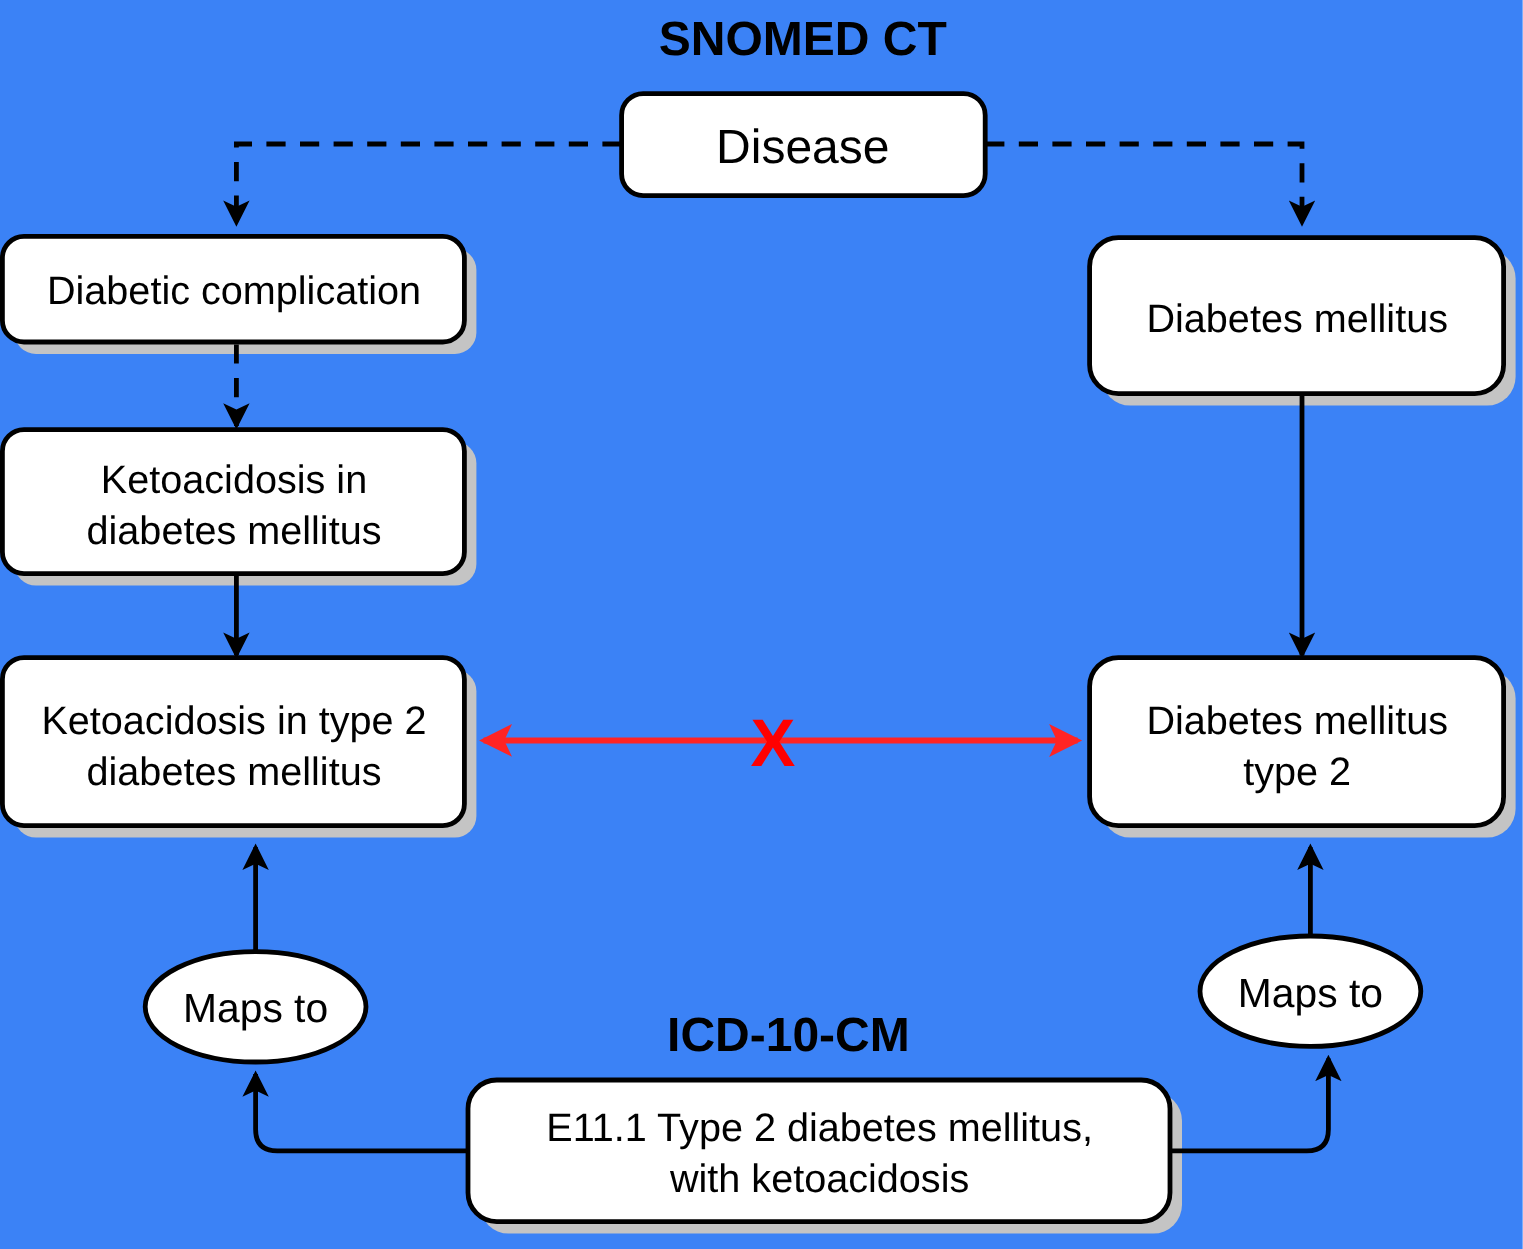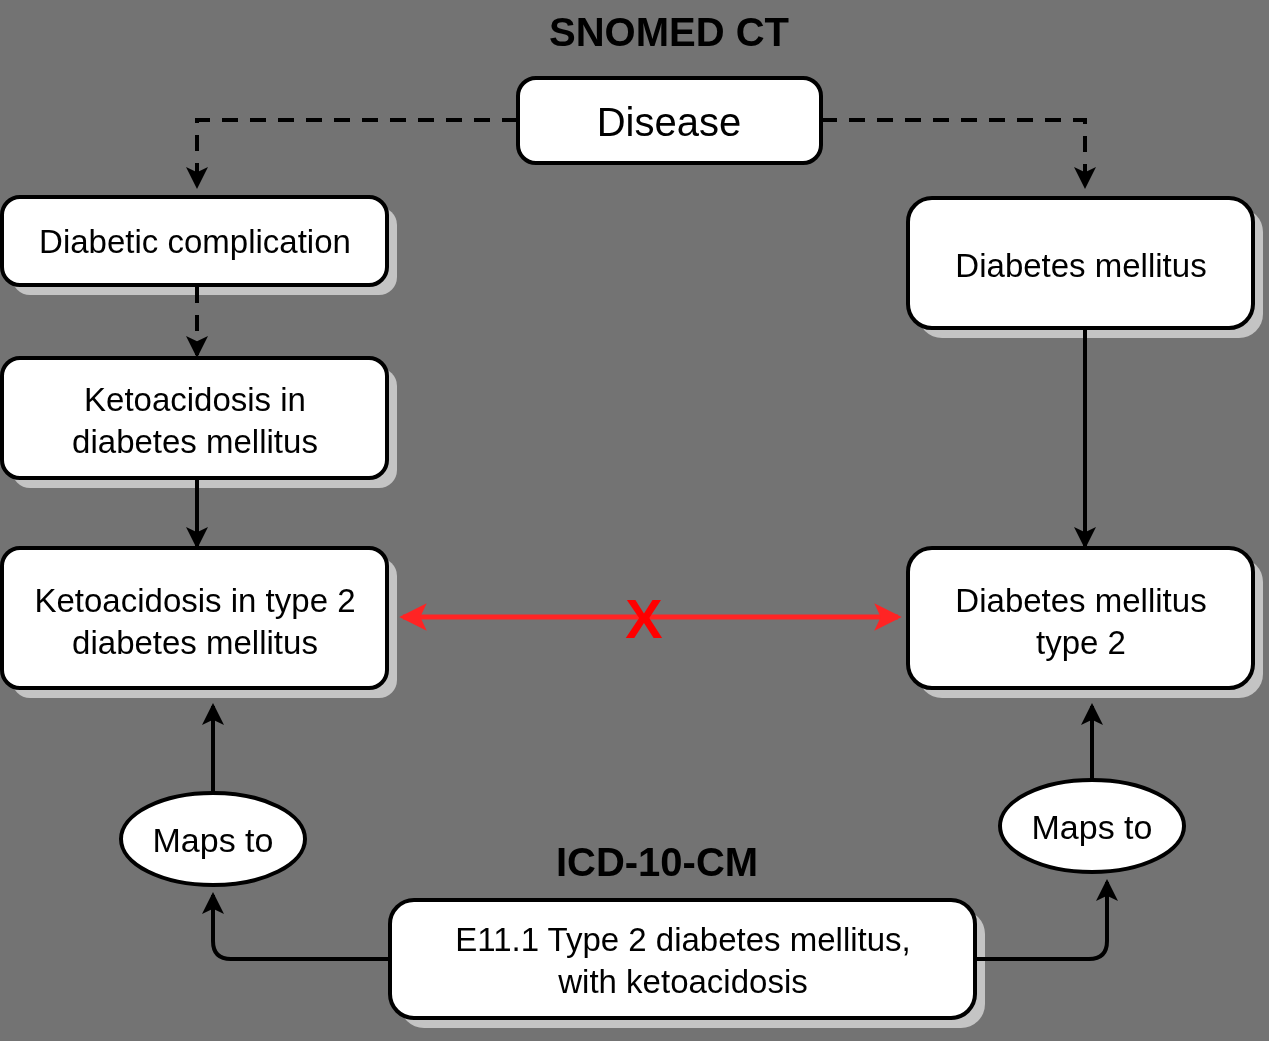--- a/index.html
+++ b/index.html
@@ -4,21 +4,21 @@
 <style>
   html, body {
     margin: 0;
     padding: 0;
     background: #ffffff;
   }
   #canvas {
     position: relative;
     width: 1269px;
     height: 1041px;
-    background: #737373;
+    background: #3b82f6;
     overflow: hidden;
     font-family: "Liberation Sans", sans-serif;
   }
   #diagram-svg {
     position: absolute;
     left: 0;
     top: 0;
     width: 1269px;
     height: 1041px;
   }

